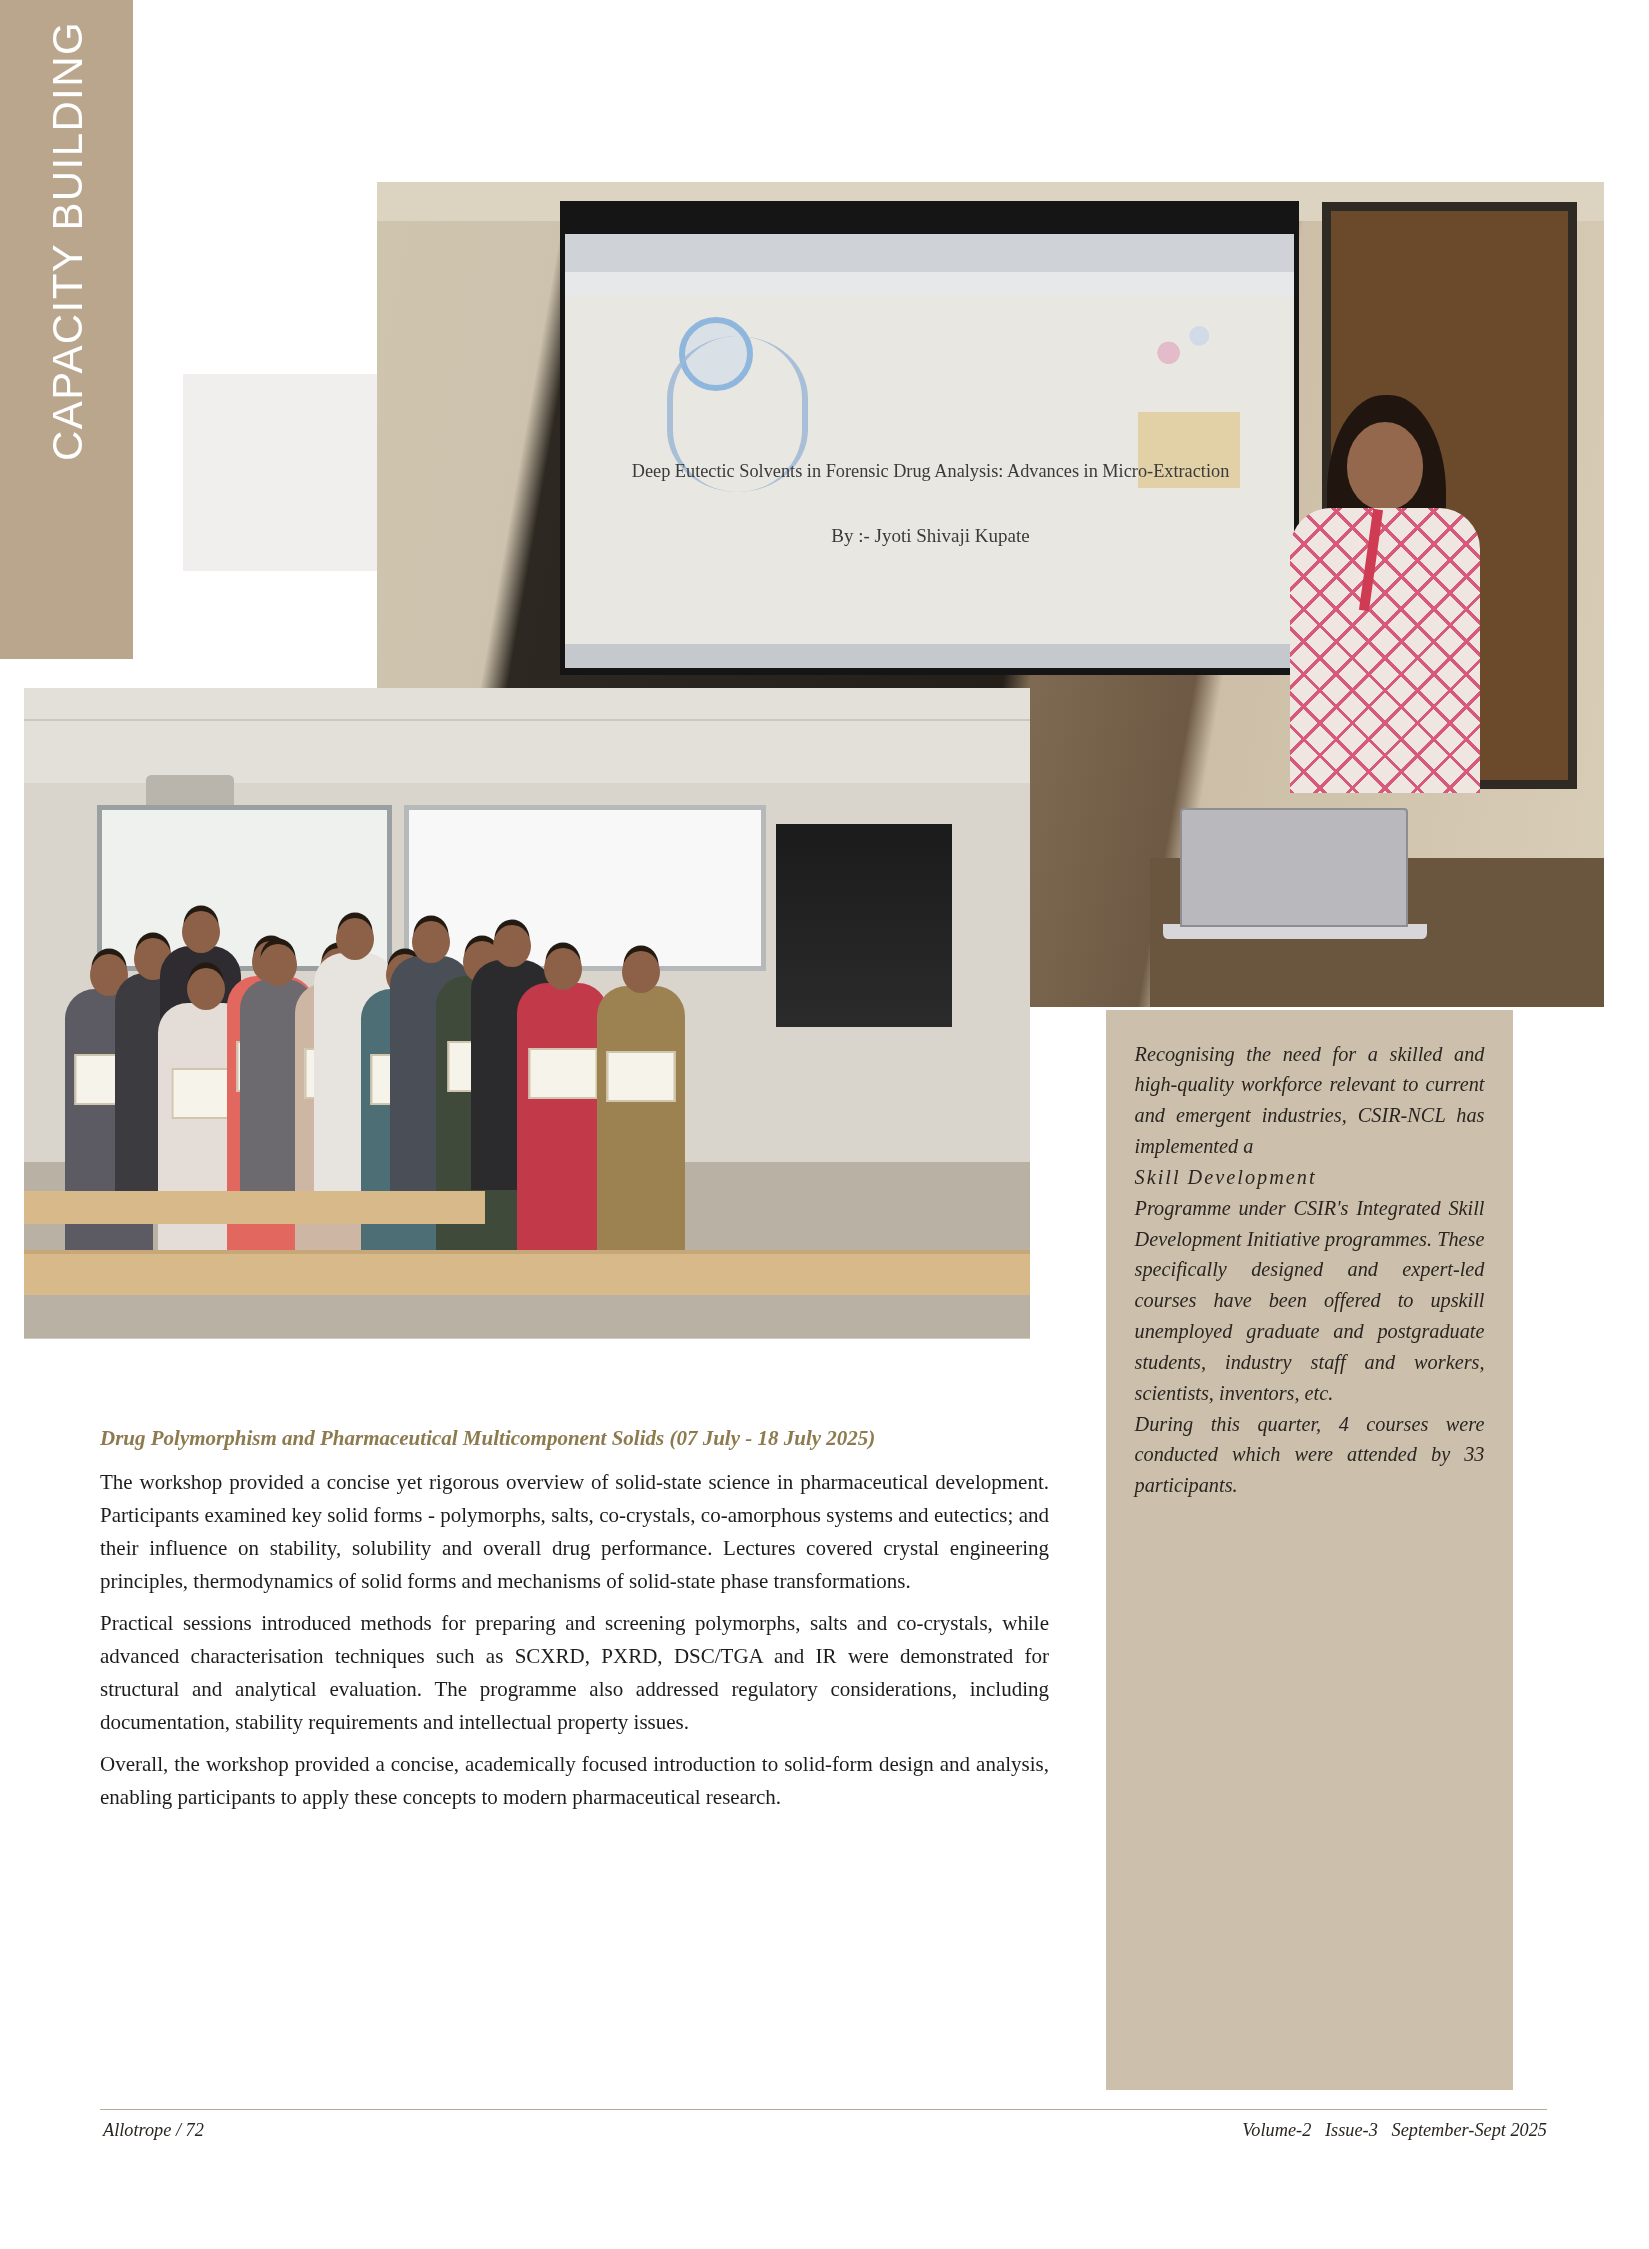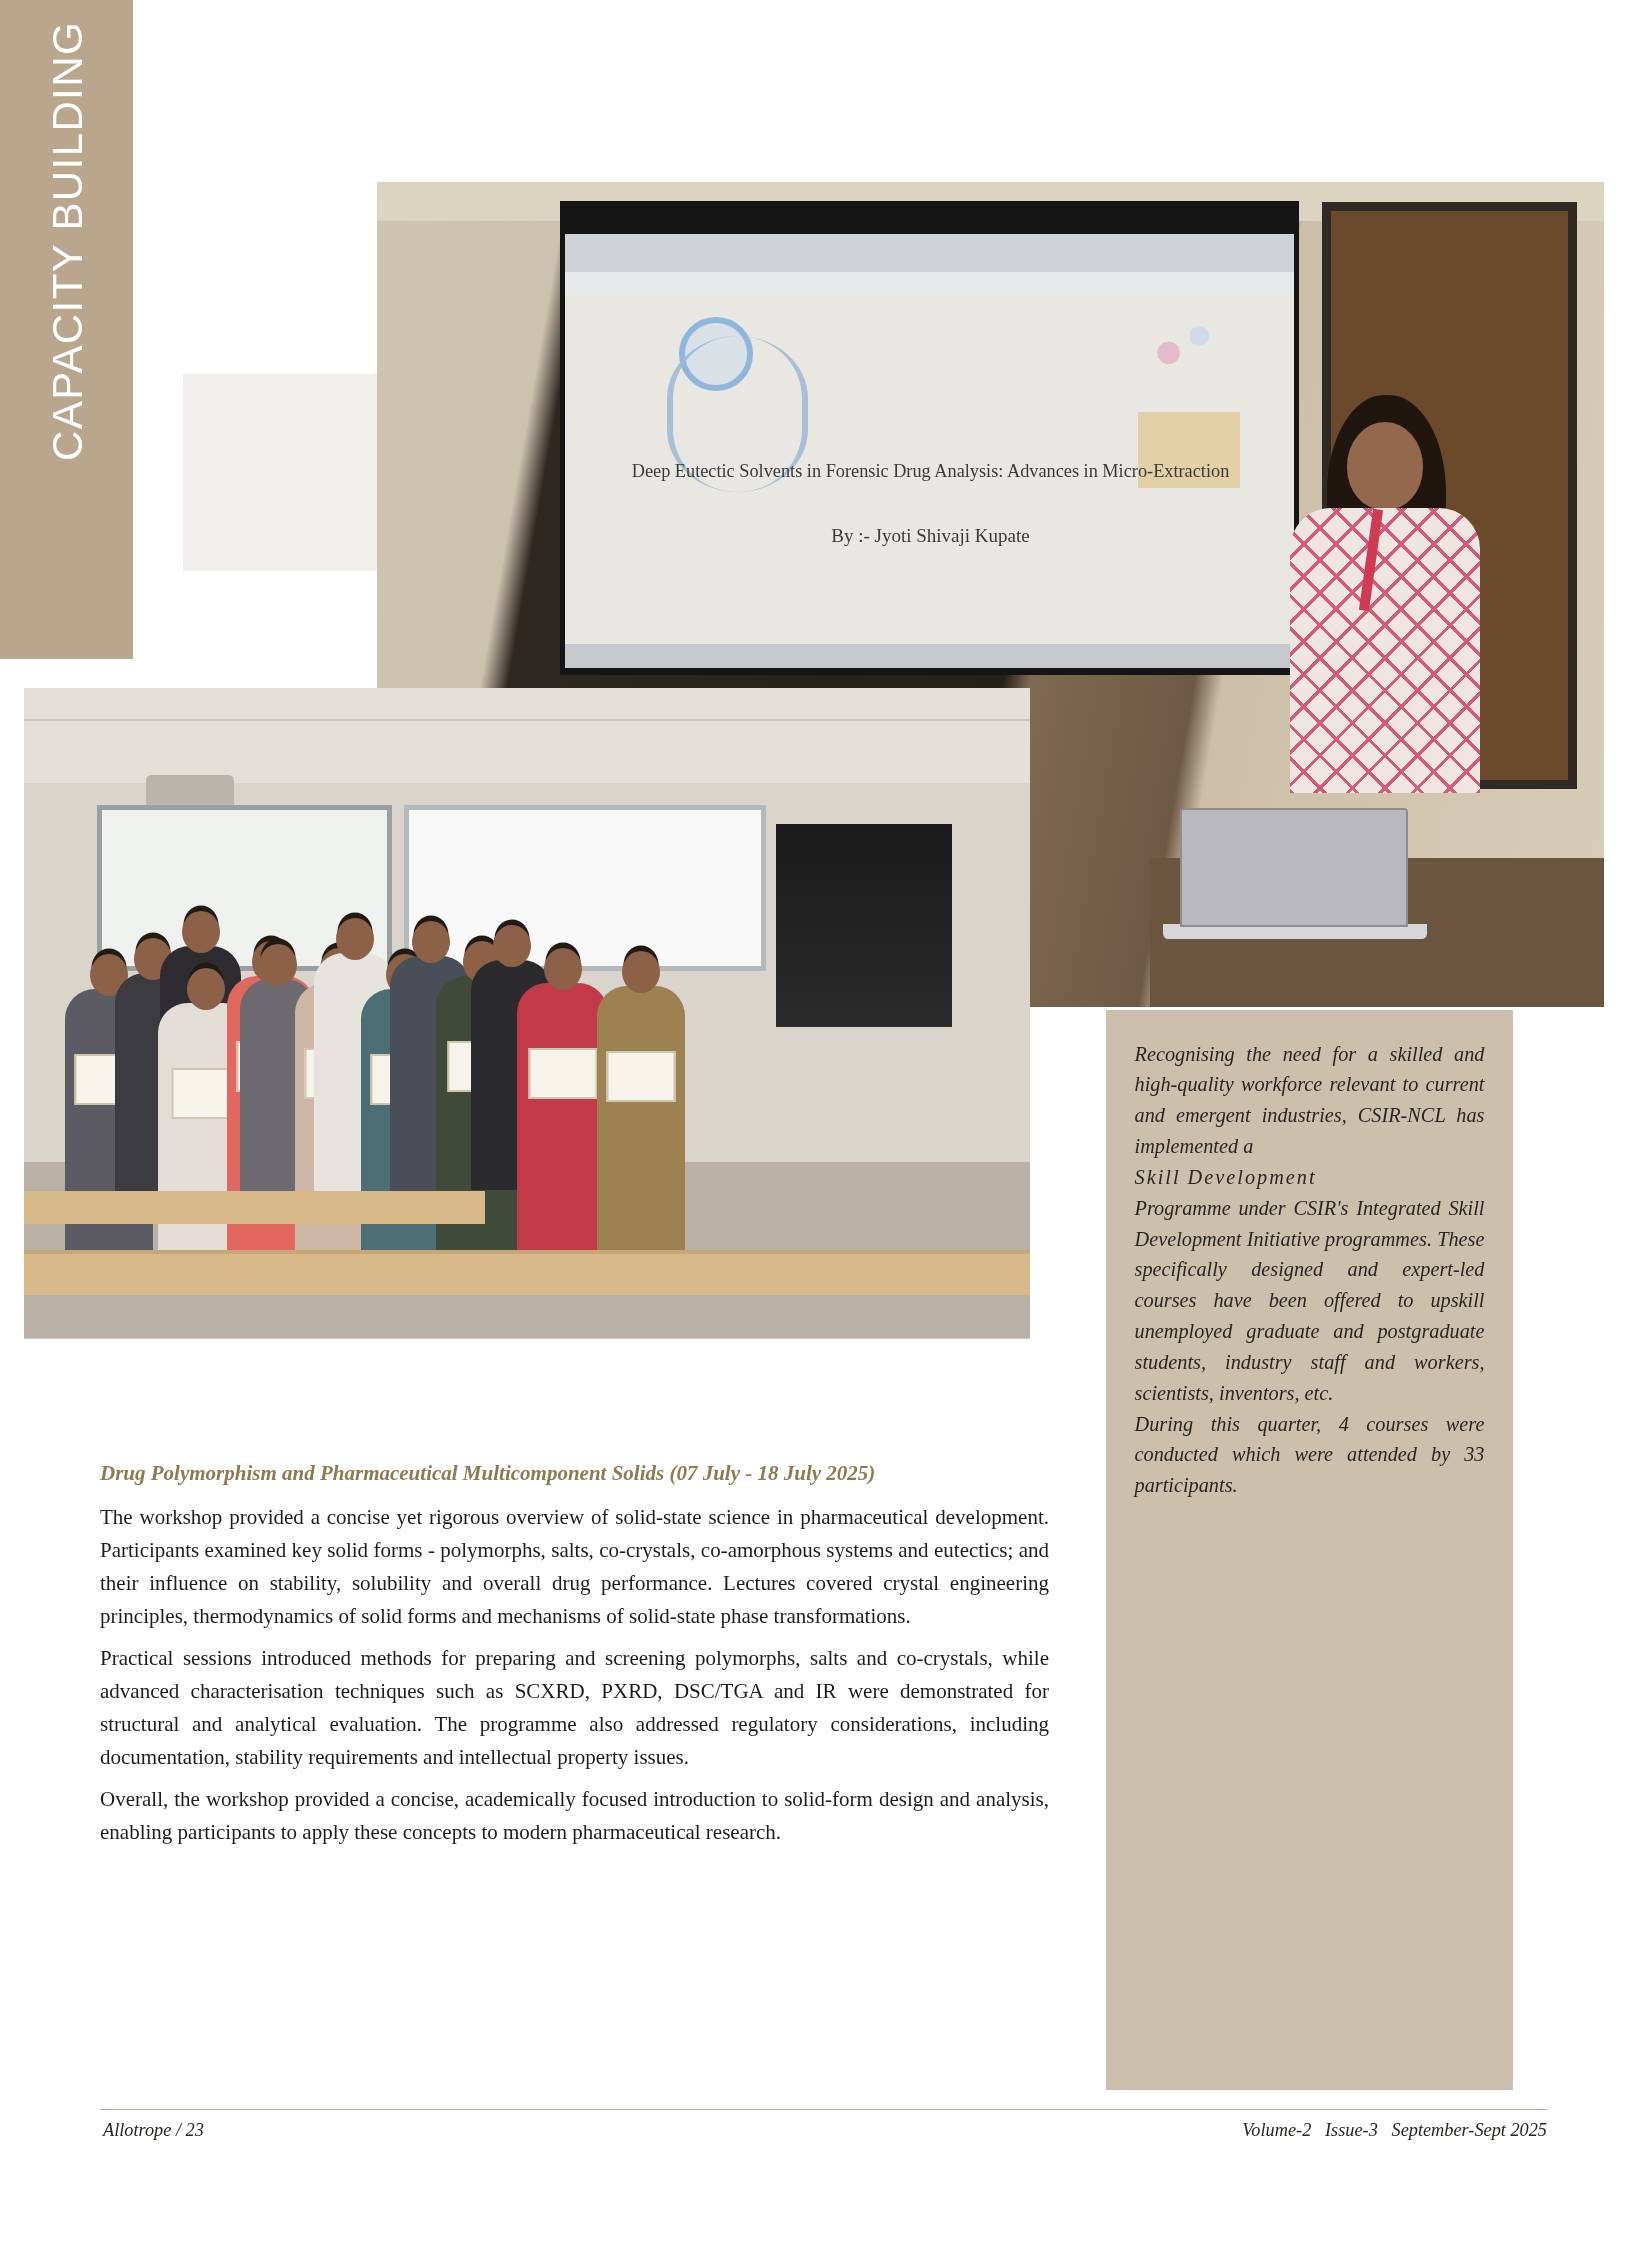--- a/index.html
+++ b/index.html
@@ -260,21 +260,21 @@
   }
   .sidebar p.spread {
     letter-spacing: 2px;
   }
   .sidebar p + p { margin-top: 0px; }
 
   
   .article {
     position: absolute;
     left: 100px;
-    top: 1458px;
+    top: 1423px;
     width: 949px;
   }
   .article-heading {
     font-family: "Liberation Serif", serif;
     font-weight: bold;
     font-style: italic;
     font-size: 21px;
     line-height: 1.45;
     color: #8d7b4f;
     margin: 0 0 12.2px 0;
@@ -427,17 +427,17 @@
   </div>
 
   <div class="article">
     <div class="article-heading">Drug Polymorphism and Pharmaceutical Multicomponent Solids (07 July - 18 July 2025)</div>
     <p>The workshop provided a concise yet rigorous overview of solid-state science in pharmaceutical development. Participants examined key solid forms - polymorphs, salts, co-crystals, co-amorphous systems and eutectics; and their influence on stability, solubility and overall drug performance. Lectures covered crystal engineering principles, thermodynamics of solid forms and mechanisms of solid-state phase transformations.</p>
     <p>Practical sessions introduced methods for preparing and screening polymorphs, salts and co-crystals, while advanced characterisation techniques such as SCXRD, PXRD, DSC/TGA and IR were demonstrated for structural and analytical evaluation. The programme also addressed regulatory considerations, including documentation, stability requirements and intellectual property issues.</p>
     <p>Overall, the workshop provided a concise, academically focused introduction to solid-form design and analysis, enabling participants to apply these concepts to modern pharmaceutical research.</p>
   </div>
 
   <div class="footer-rule"></div>
-  <div class="footer-left">Allotrope / 23</div>
+  <div class="footer-left">Allotrope / 72</div>
   <div class="footer-right">Volume-2   Issue-3   September-Sept 2025</div>
 
 </div>
 
 
 </body></html>

